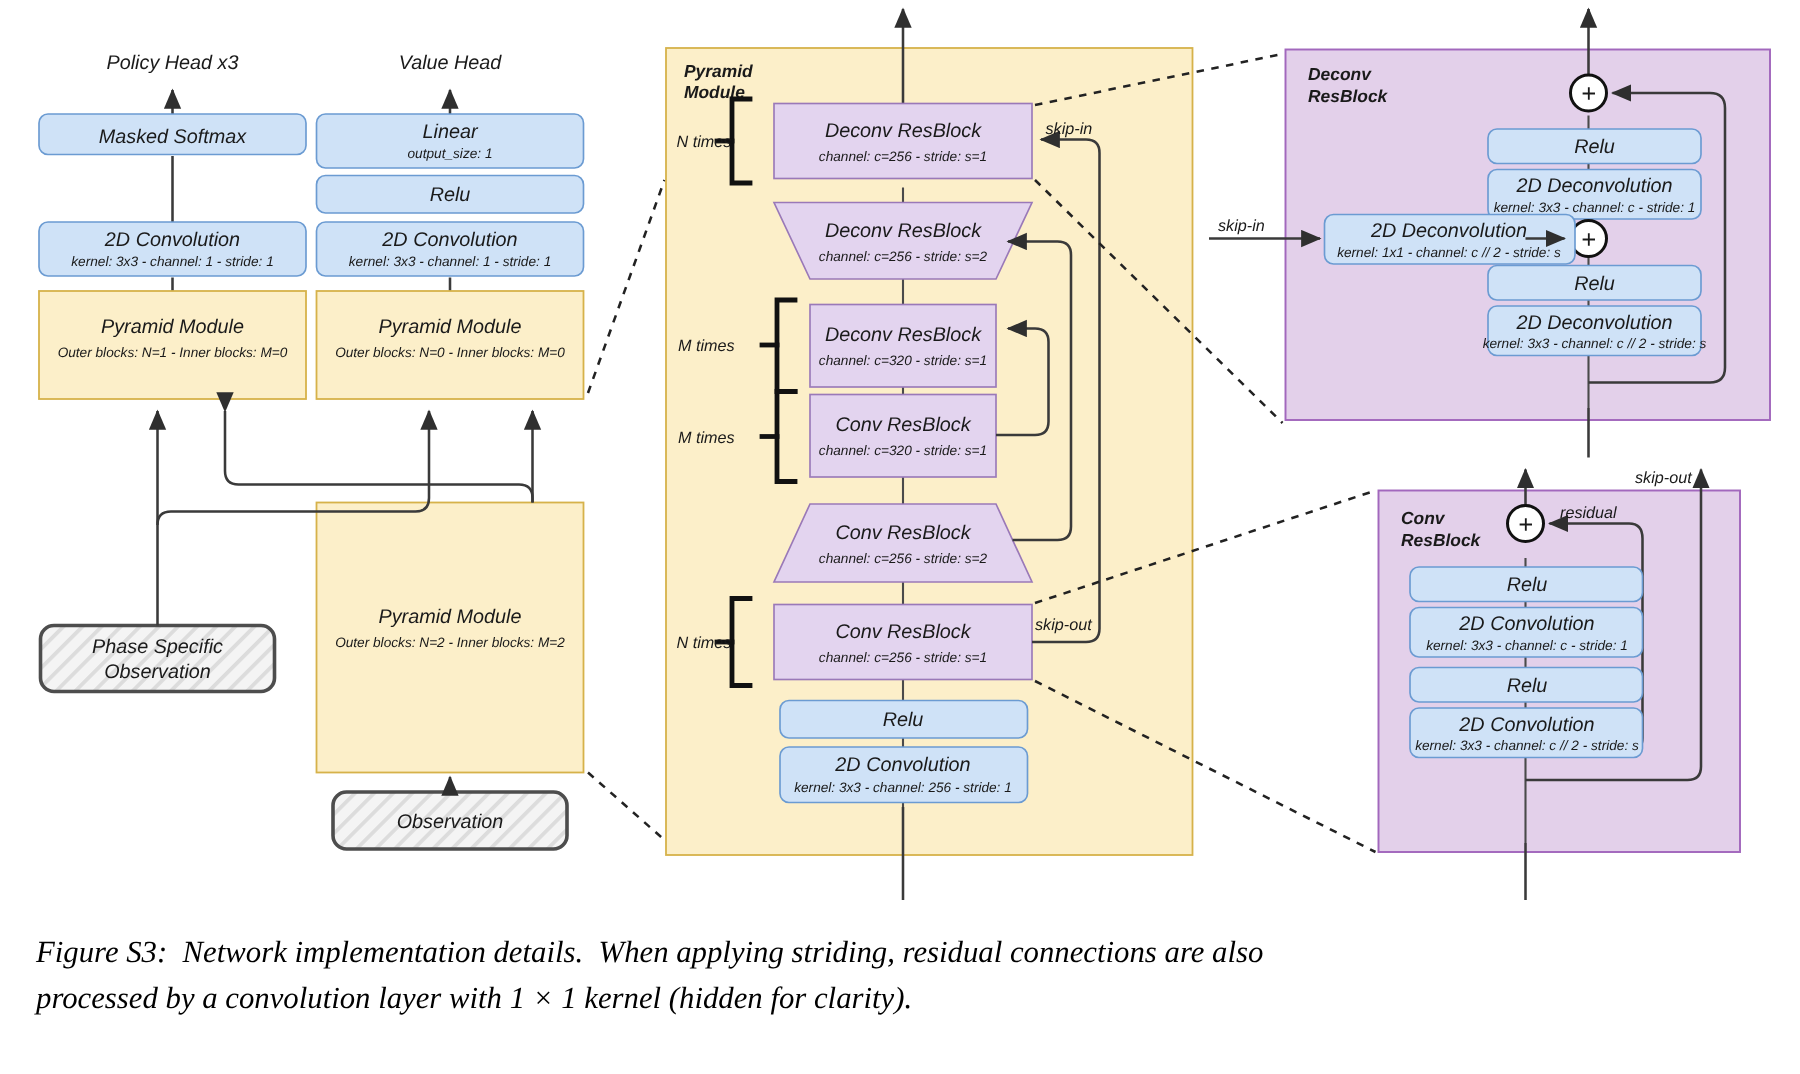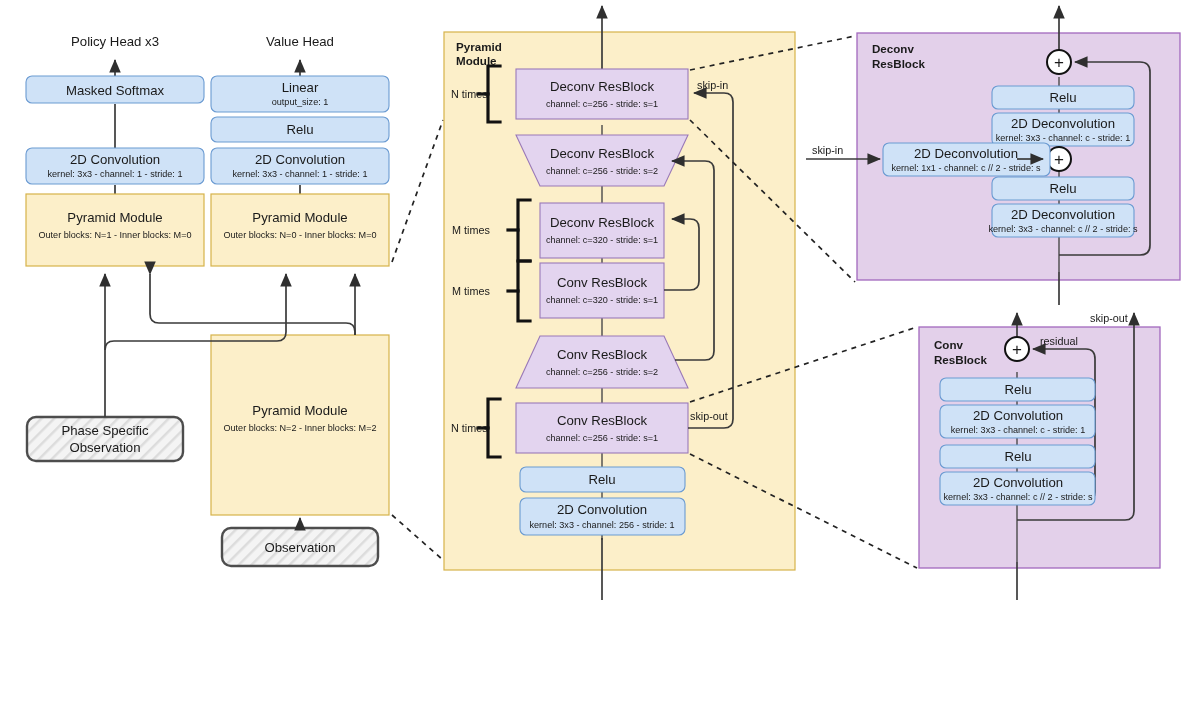--- a/index.html
+++ b/index.html
@@ -1,17 +1,17 @@
 <!DOCTYPE html>
 <html><head>
 <meta charset="utf-8">
 <style>
   html,body{margin:0;padding:0;background:#ffffff;}
   body{width:1200px;height:716px;font-family:"Liberation Sans",sans-serif;}
-  #root{position:relative;width:1200px;height:716px;overflow:hidden;background:#fff;}
+  #root{position:relative;width:1200px;height:716px;overflow:hidden;background:#fff;font-style:italic;}
   svg.layer{position:absolute;left:0;top:0;width:1200px;height:716px;}
   .cap{position:absolute;left:24px;top:620px;width:1156px;
        font-family:"Liberation Serif",serif;font-size:20.5px;line-height:1.52;color:#000;}
   .cap .ln{display:block;white-space:pre;}
   text{font-family:"Liberation Sans",sans-serif;fill:#1a1a1a;}
   .t-title{font-size:13.2px;text-anchor:middle;}
   .t-sub{font-size:9.1px;text-anchor:middle;}
   .t-head{font-size:13.2px;text-anchor:middle;}
   .t-panel{font-size:11.6px;font-weight:bold;text-anchor:start;}
   .t-lbl{font-size:10.8px;text-anchor:start;}
@@ -233,14 +233,18 @@
   <text class="t-sub" x="1018" y="433">kernel: 3x3 - channel: c - stride: 1</text>
 
   <rect class="blue" x="940" y="445" width="155" height="23" rx="6"></rect>
   <text class="t-title" x="1018" y="461">Relu</text>
 
   <rect class="blue" x="940" y="472" width="155" height="33" rx="6"></rect>
   <text class="t-title" x="1018" y="487">2D Convolution</text>
   <text class="t-sub" x="1018" y="500">kernel: 3x3 - channel: c // 2 - stride: s</text>
 </svg>
 
-
+<div class="cap">
+  <span class="ln">Figure S3:  Network implementation details.  When applying striding, residual connections are also</span>
+  <span class="ln">processed by a convolution layer with 1 × 1 kernel (hidden for clarity).</span>
 </div>
 
+</div>
+
 </body></html>

